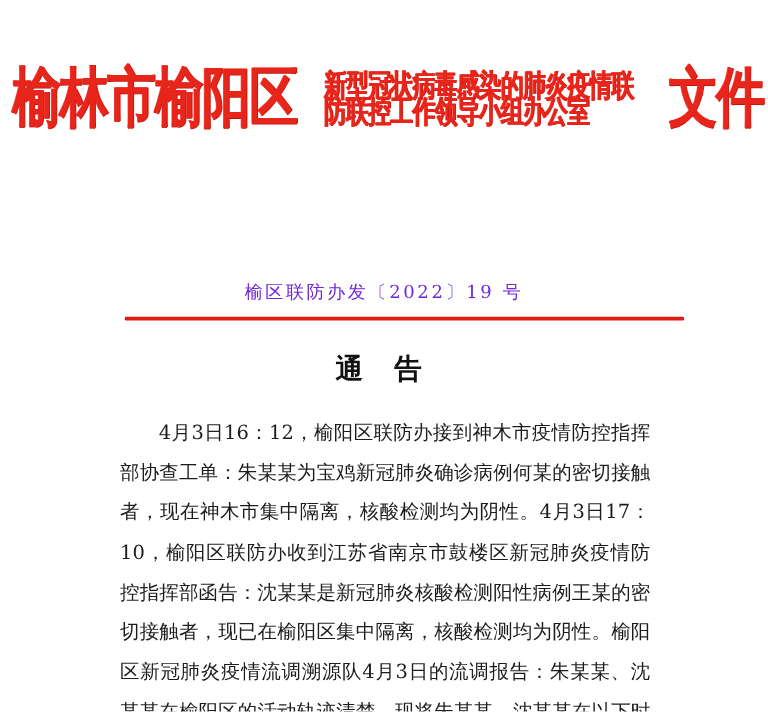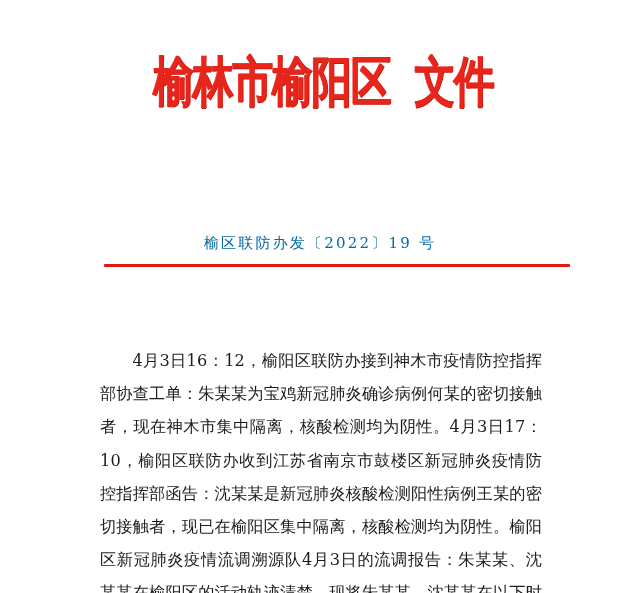--- a/index.html
+++ b/index.html
@@ -102,21 +102,21 @@
   
   .doc-number {
     position: absolute;
     left: 0;
     top: 234px;
     width: 640px;
     text-align: center;
     font-family: "DejaVu Serif", "Liberation Serif", serif;
     font-size: 15px;
     letter-spacing: 2.2px;
-    color: #0369a1;
+    color: #6d28d9;
     white-space: nowrap;
   }
 
   
   .red-rule {
     position: absolute;
     left: 104px;
     top: 264px;
     width: 466px;
     height: 2.6px;
@@ -158,25 +158,30 @@
 </style>
 </head>
 <body>
 
 <div class="page">
 
   <div class="masthead">
     <div class="masthead-inner">
       <span class="mh-issuer">榆林市榆阳区</span>
 
+      <span class="mh-org">
+        <span class="mh-org-line">新型冠状病毒感染的肺炎疫情联</span>
+        <span class="mh-org-line">防联控工作领导小组办公室</span>
+      </span>
 
       <span class="mh-doctype">文件</span>
     </div>
   </div>
 
   <div class="doc-number">榆区联防办发〔2022〕19 号</div>
 
   <div class="red-rule"></div>
 
+  <div class="doc-title">通 告</div>
 
   <div class="body-text">4月3日16：12，榆阳区联防办接到神木市疫情防控指挥部协查工单：朱某某为宝鸡新冠肺炎确诊病例何某的密切接触者，现在神木市集中隔离，核酸检测均为阴性。4月3日17：10，榆阳区联防办收到江苏省南京市鼓楼区新冠肺炎疫情防控指挥部函告：沈某某是新冠肺炎核酸检测阳性病例王某的密切接触者，现已在榆阳区集中隔离，核酸检测均为阴性。榆阳区新冠肺炎疫情流调溯源队4月3日的流调报告：朱某某、沈某某在榆阳区的活动轨迹清楚，现将朱某某、沈某某在以下时段相关场所活动情况通告如下：</div>
 
 </div>
 
 </body></html>

